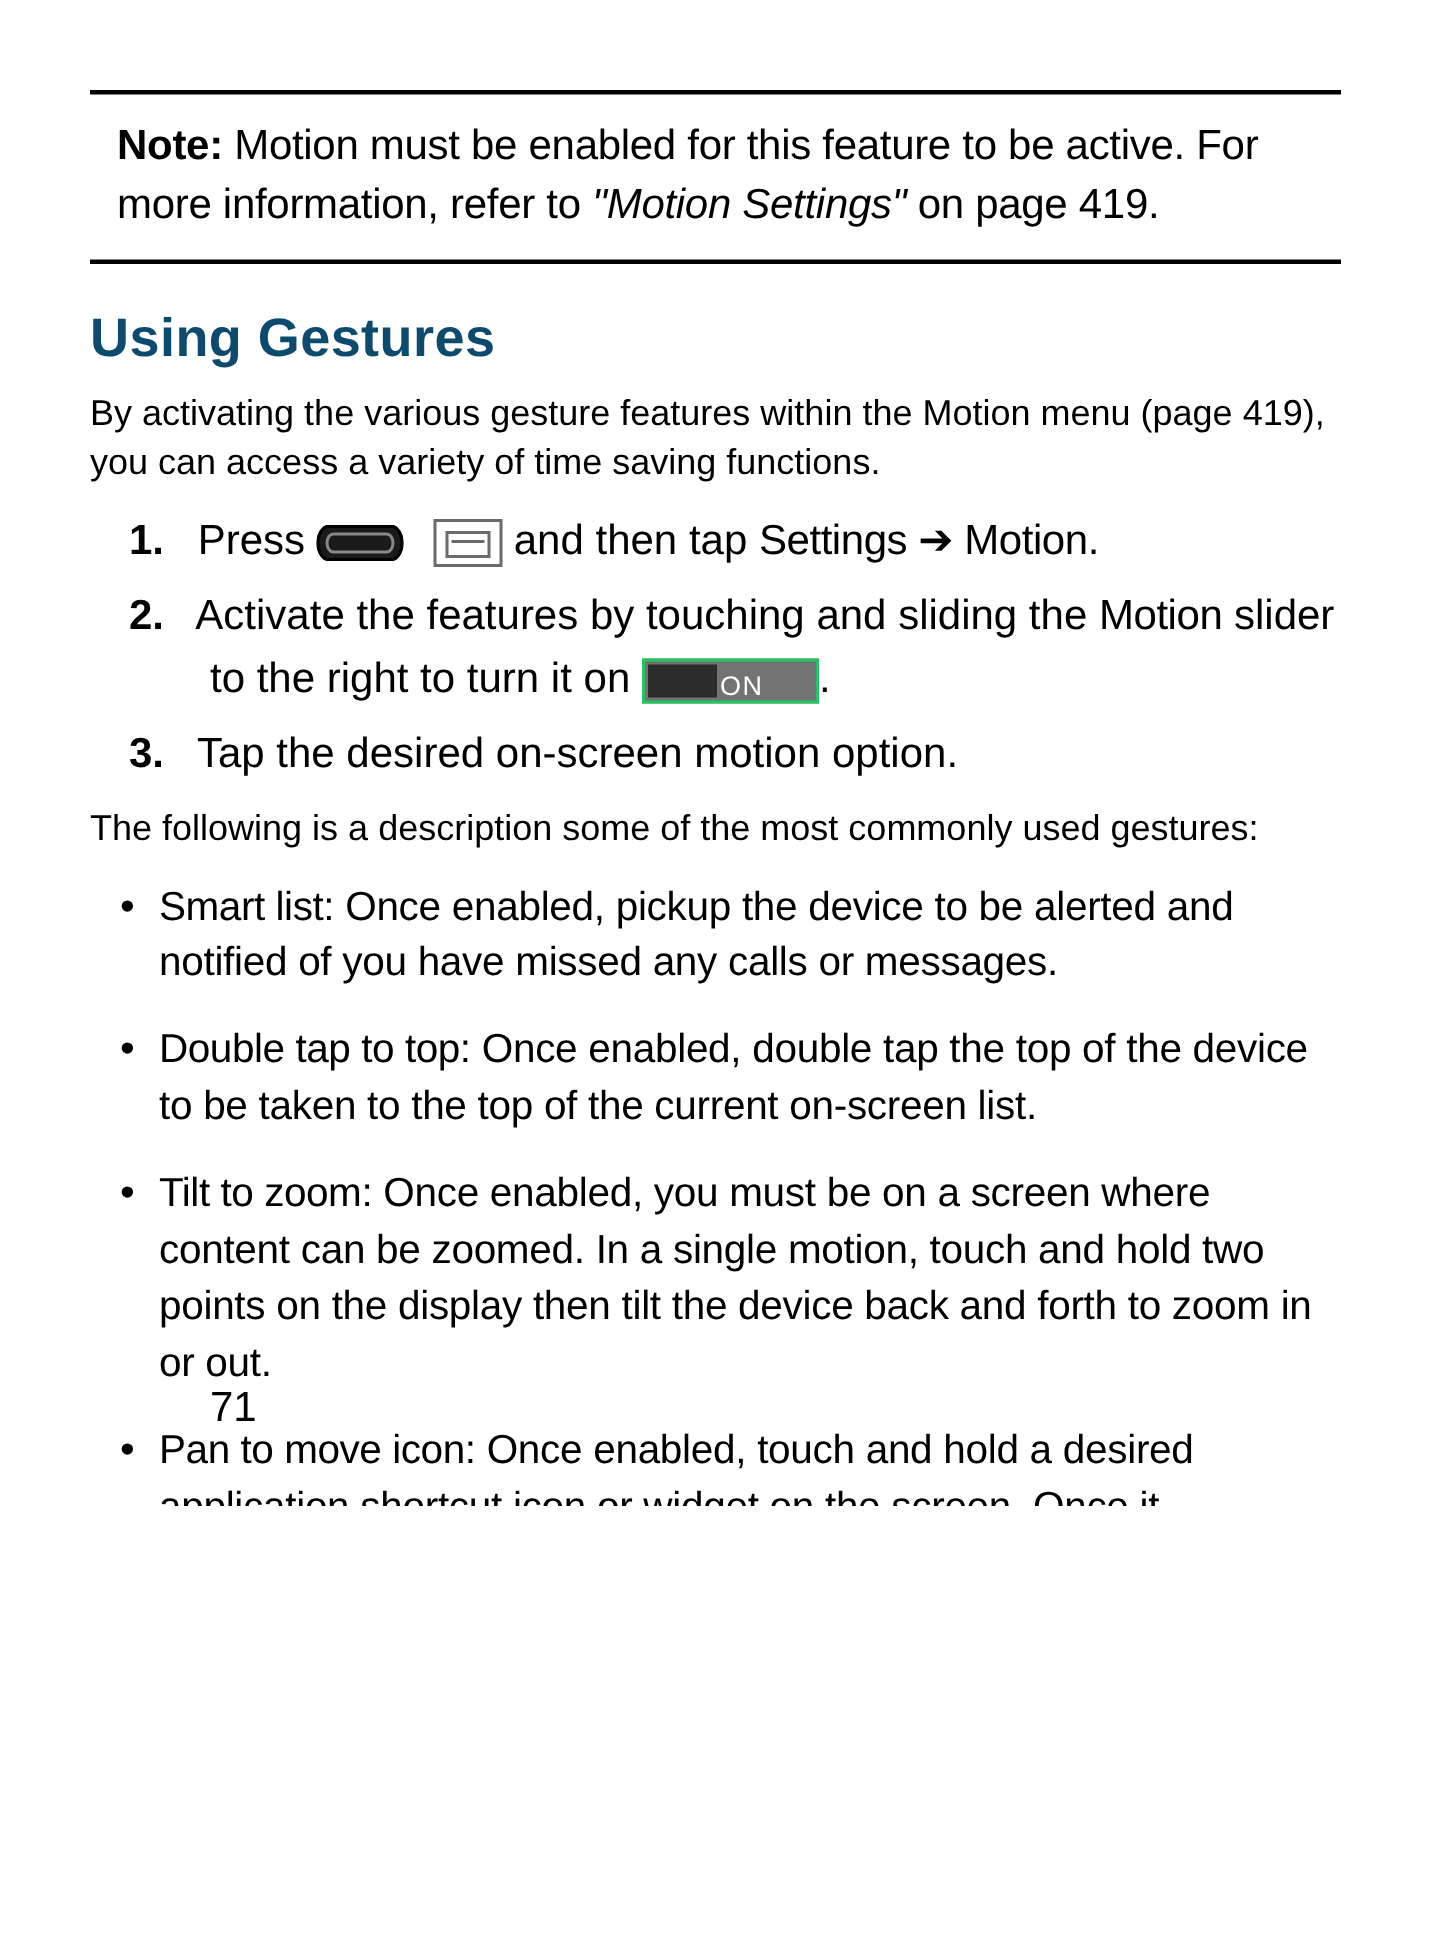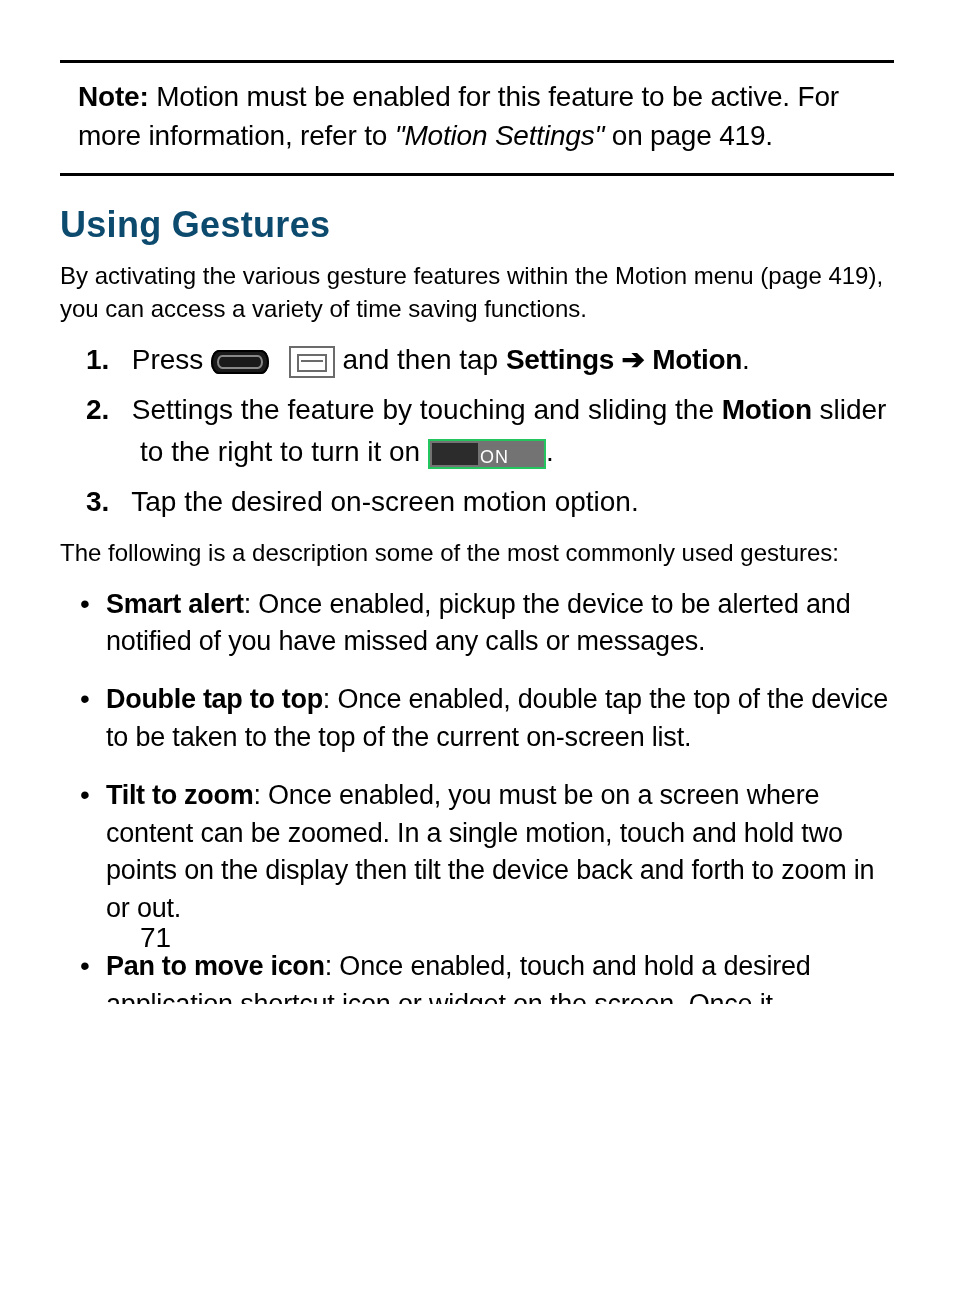--- a/index.html
+++ b/index.html
@@ -73,21 +73,21 @@
   ol.steps > li::before {
     content: counter(step) ".";
     font-weight: 700;
     display: inline-block;
     width: 38px;
     text-indent: 0;
     font-family: Arial, sans-serif;
     font-stretch: condensed;
   }
   .condensed-bold {
-    font-weight: 700;
+    font-weight: 400;
     font-family: Arial, sans-serif;
     font-stretch: condensed;
     letter-spacing: -0.3px;
   }
   .arrow {
     font-weight: 700;
     display:inline-block;
     vertical-align: middle;
     font-size: 26px;
     margin: 0 2px;
@@ -200,30 +200,30 @@
   <p class="body-text">By activating the various gesture features within the Motion menu (page 419), you can access a variety of time saving functions.</p>
 
 
   <ol class="steps">
     <li>
       <span>Press </span><span class="icon-home"></span>
       <span class="arrow"> ➔ </span>
       <span class="icon-menu-wrap"></span><span> and then tap </span><span class="condensed-bold">Settings</span><span class="condensed-bold"> ➔ </span><span class="condensed-bold">Motion</span><span>.</span>
     </li>
     <li>
-      <span>Settings the feature by touching and sliding the </span><span class="condensed-bold">Motion</span><span> slider to the right to turn it on </span><span class="icon-on"><span>ON</span></span><span>.</span>
+      <span>Activate the features by touching and sliding the </span><span class="condensed-bold">Motion</span><span> slider to the right to turn it on </span><span class="icon-on"><span>ON</span></span><span>.</span>
     </li>
     <li>
       <span>Tap the desired on-screen motion option.</span>
     </li>
   </ol>
 
   <p class="body-text">The following is a description some of the most commonly used gestures:</p>
 
   <ul class="bullets">
-    <li><span class="condensed-bold">Smart alert</span><span>: Once enabled, pickup the device to be alerted and notified of you have missed any calls or messages.</span></li>
+    <li><span class="condensed-bold">Smart list</span><span>: Once enabled, pickup the device to be alerted and notified of you have missed any calls or messages.</span></li>
     <li><span class="condensed-bold">Double tap to top</span><span>: Once enabled, double tap the top of the device to be taken to the top of the current on-screen list.</span></li>
     <li><span class="condensed-bold">Tilt to zoom</span><span>: Once enabled, you must be on a screen where content can be zoomed. In a single motion, touch and hold two points on the display then tilt the device back and forth to zoom in or out.</span></li>
     <li><span class="condensed-bold">Pan to move icon</span><span>: Once enabled, touch and hold a desired application shortcut icon or widget on the screen. Once it detaches, move the device left or right to migrate it to a new location.</span></li>
   </ul>
 
   <div class="page-number">71</div>
 </div>
 
 </body></html>

